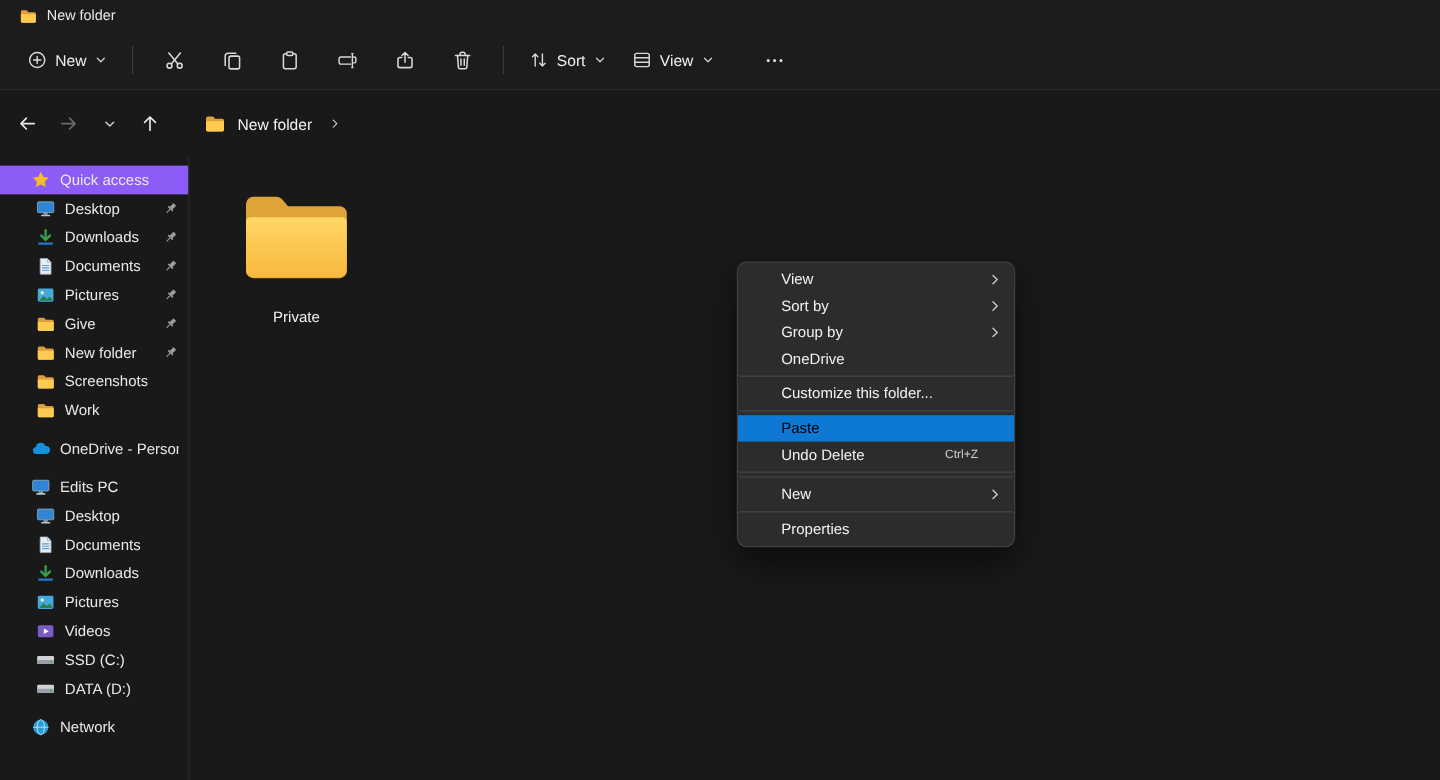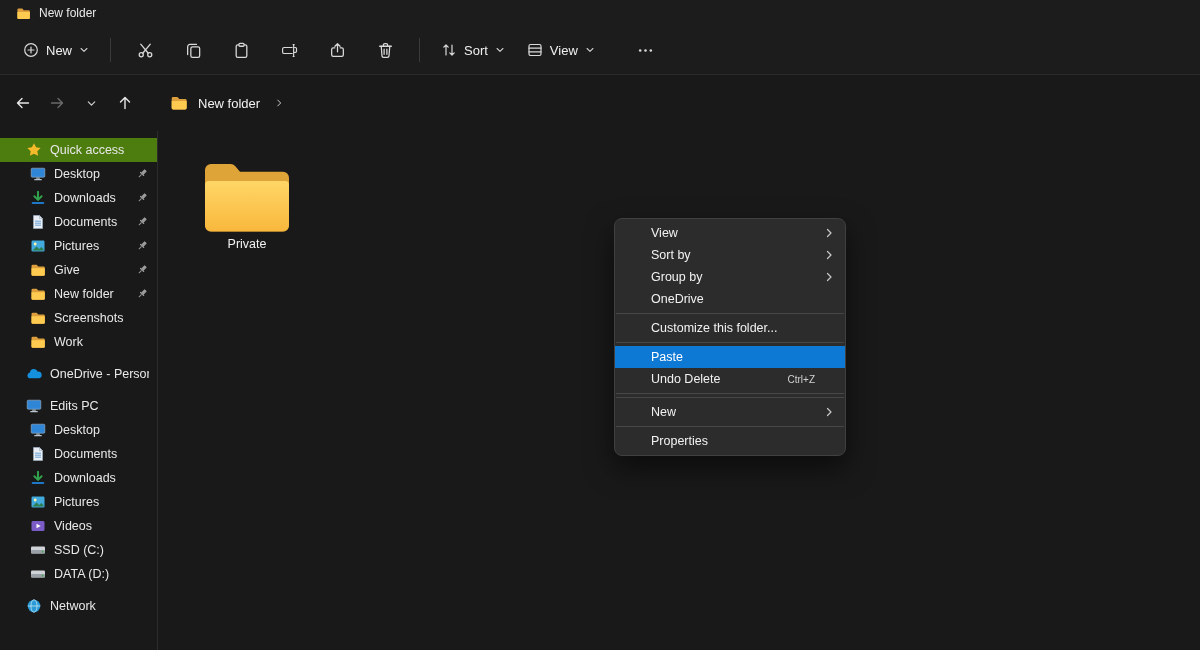--- a/index.html
+++ b/index.html
@@ -40,38 +40,38 @@
   .crumb-chev { width:10px; height:10px; display:inline-flex; margin-left:4px; }
   .crumb-chev svg { width:100%; height:100%; }
 
   
   .content { display:flex; height:519px; }
   .sidebar { width:158px; border-right:1px solid #2c2c2c; padding-top:7px; overflow:hidden; }
   .side-section { margin-bottom:8px; }
   .side-item { height:24px; display:flex; align-items:center; gap:8px; font-size:12.5px; color:#e9e9e9; padding-right:8px; }
   .side-item.indent-0 { padding-left:26px; }
   .side-item.indent-1 { padding-left:30px; }
-  .side-item.selected { background:#4d7c0f; }
+  .side-item.selected { background:#8b5cf6; }
   .side-label { white-space:nowrap; overflow:hidden; }
   .icon.pin { width:14px; height:14px; margin-left:auto; }
 
   .main { flex:1; position:relative; padding:28px 0 0 31px; }
   .file-item { width:116px; display:flex; flex-direction:column; align-items:center; }
   .big-folder { width:96px; height:78px; }
   .big-folder svg { width:100%; height:100%; display:block; }
-  .file-label { font-size:12.5px; color:#f2f2f2; text-align:center; }
+  .file-label { margin-top:20px; font-size:12.5px; color:#f2f2f2; text-align:center; }
 
   
   .context-menu {
     position:absolute; left:614px; top:218px; width:232px;
     background:#2c2c2c; border:1px solid #404040; border-radius:8px;
     padding:3px 0; box-shadow:0 12px 28px rgba(0,0,0,.55); z-index:10;
   }
   .menu-item { height:22px; display:flex; align-items:center; padding:0 12px 0 36px; font-size:12.5px; color:#f2f2f2; position:relative; }
-  .menu-item.highlight { color:#ffffff; }
+  .menu-item.highlight { color:#000000; }
   .mi-shortcut { margin-left:auto; margin-right:18px; color:#d2d2d2; font-size:10px; }
   .mi-chevron { position:absolute; right:10px; top:5px; width:12px; height:12px; }
   .mi-chevron svg { width:100%; height:100%; }
   .menu-divider { height:1px; background:#474747; margin:3px 1px; }
 </style>
 </head>
 <body>
 
 <div class="window">
 

